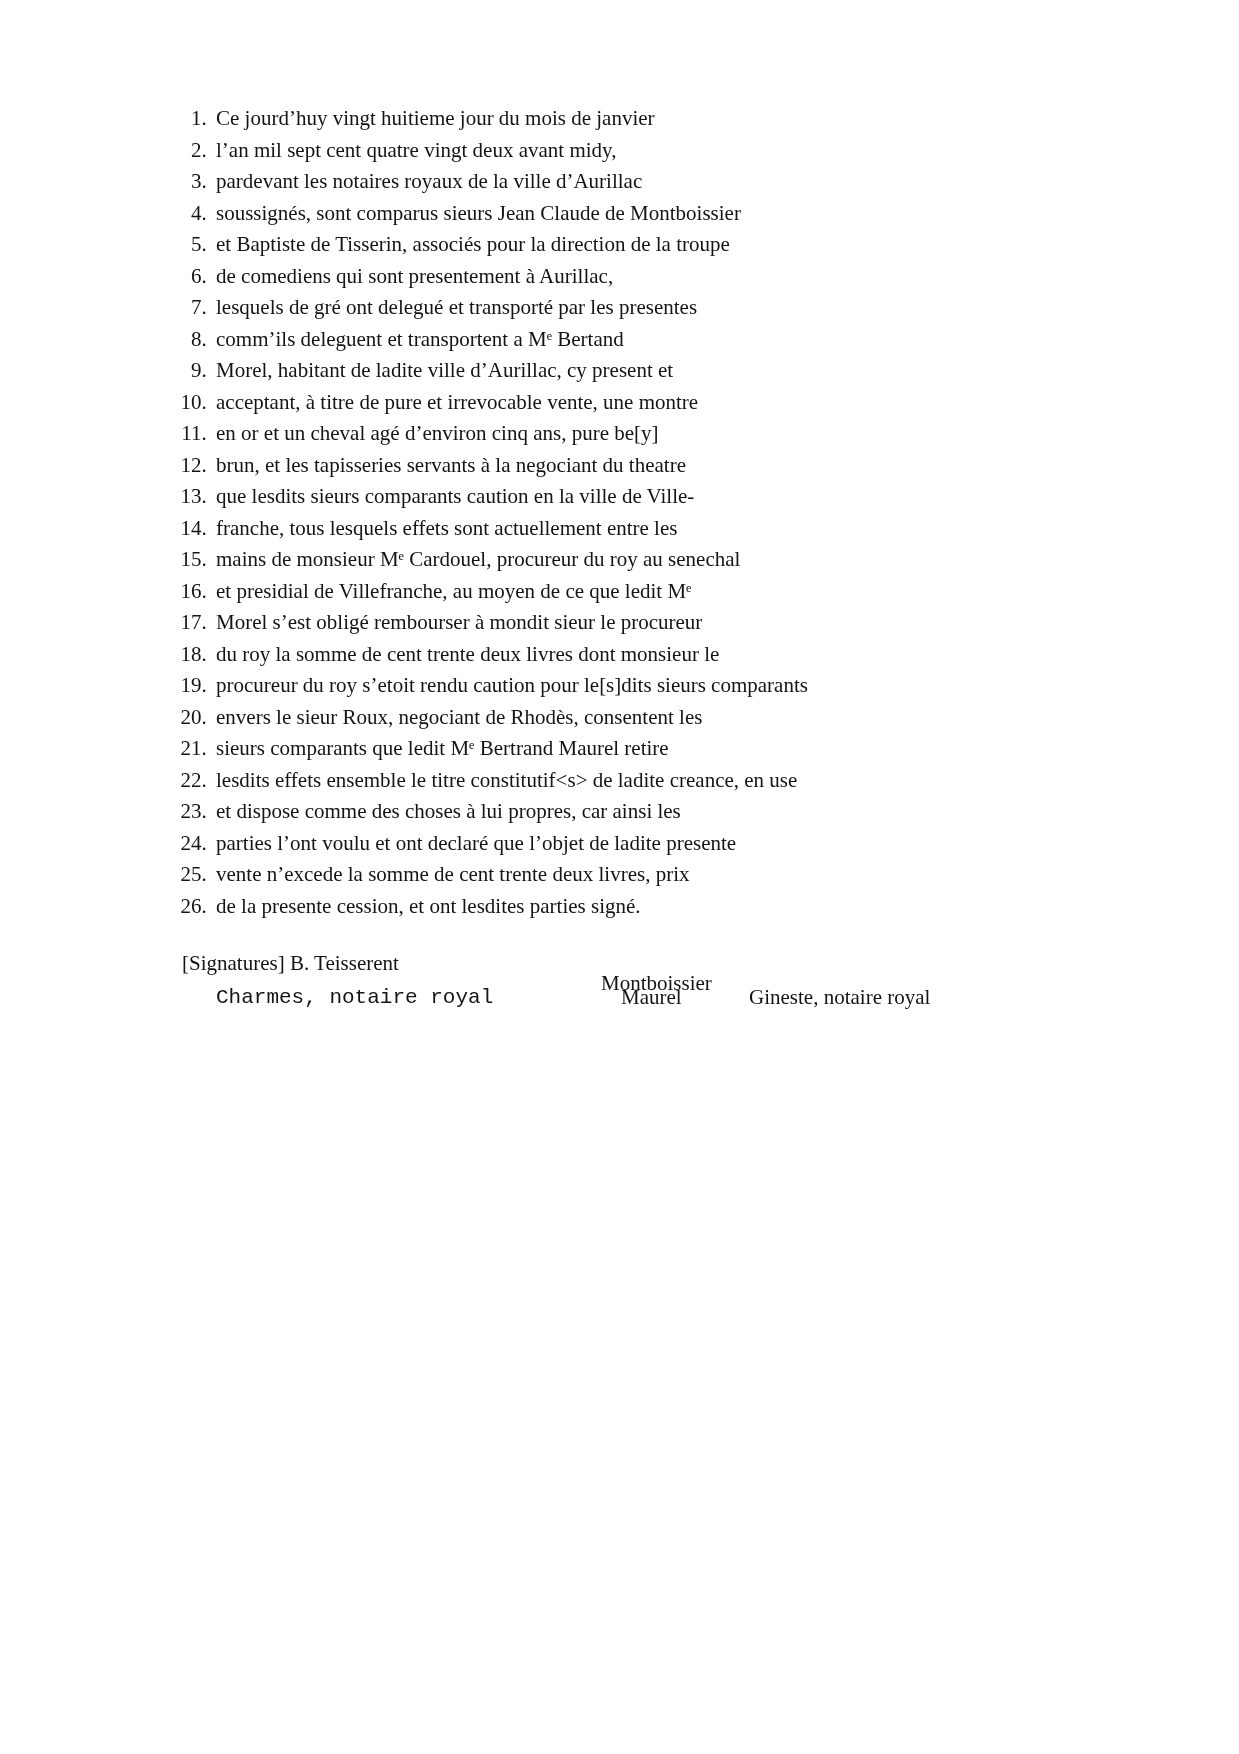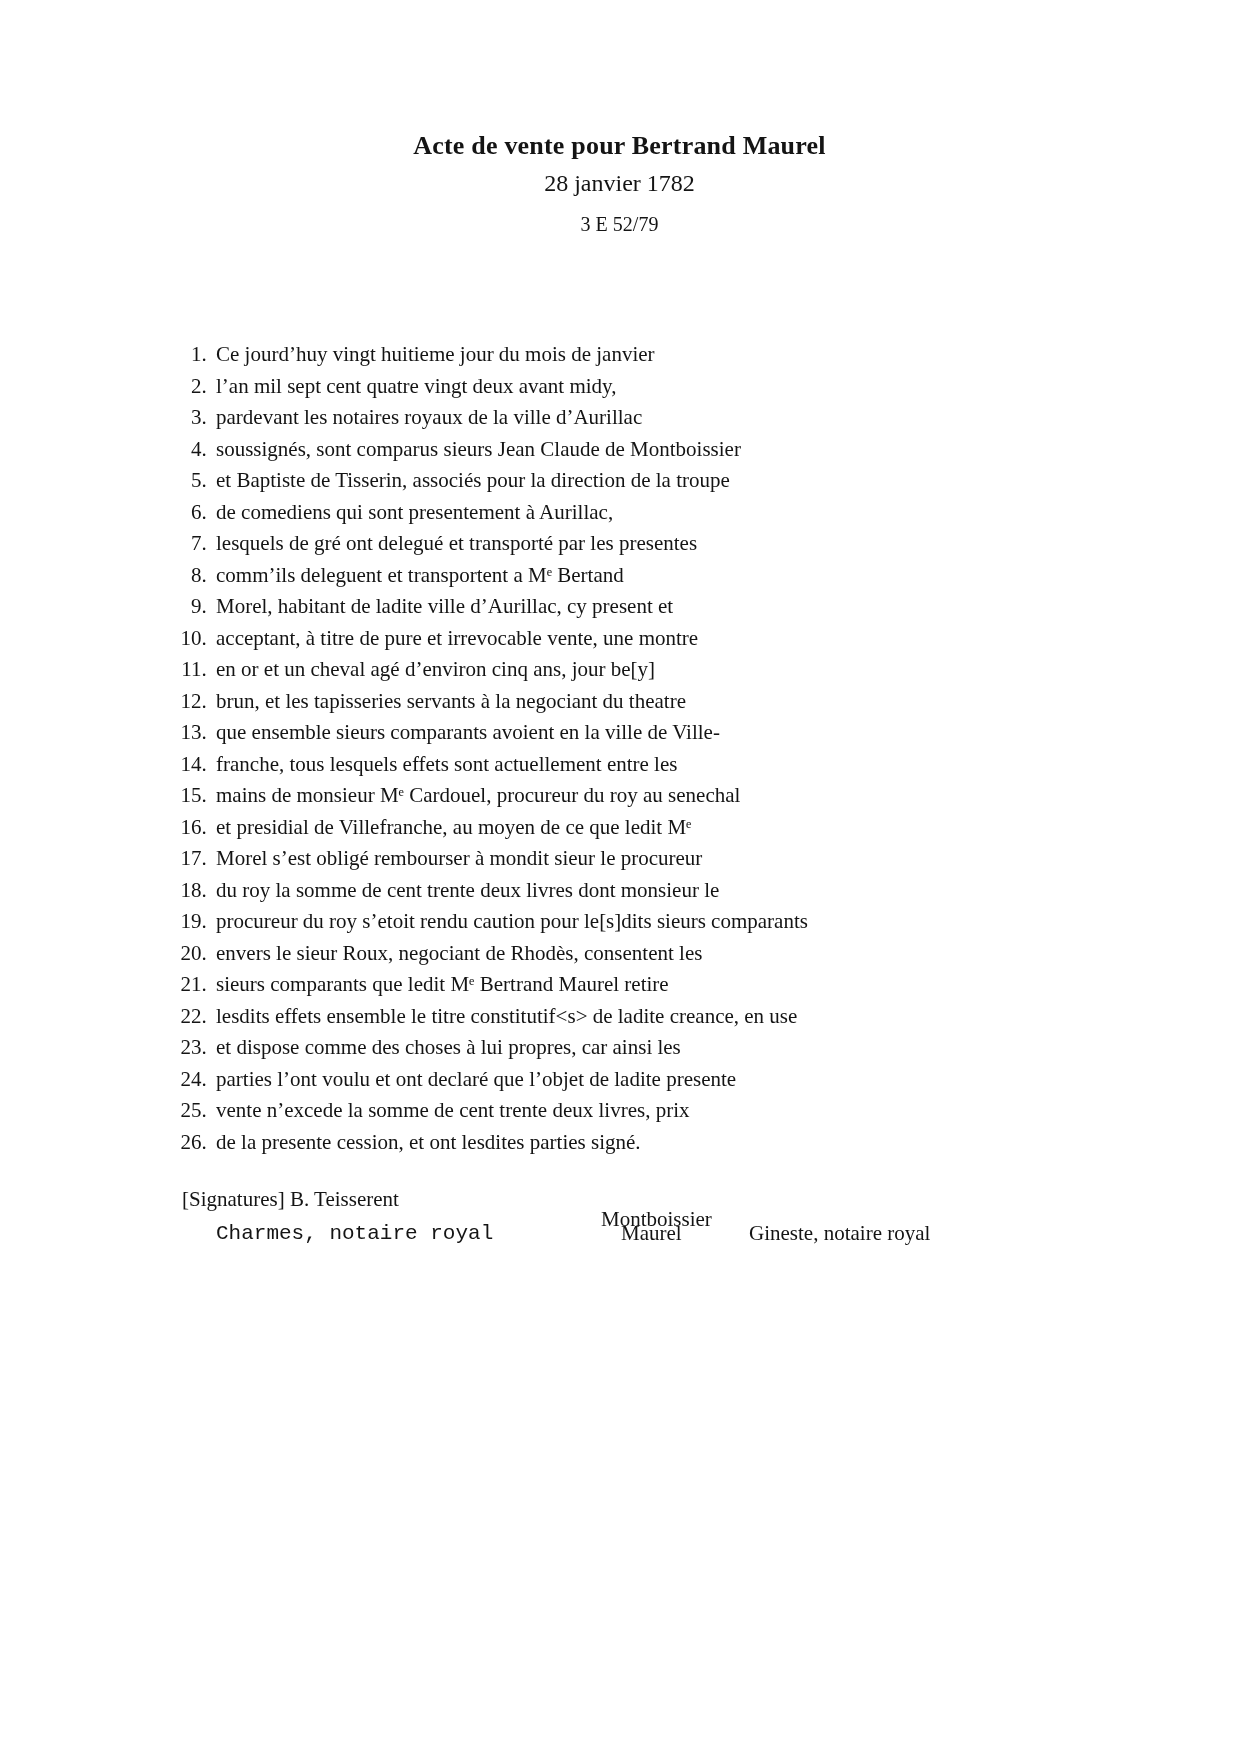--- a/index.html
+++ b/index.html
@@ -63,40 +63,35 @@
   .sig-r1-center { left: 601px; margin-top: 20px; }
   .sig-r2-left   { left: 216px; font-family: Liberation Mono, monospace; }
   .sig-r2-center { left: 621px; }
   .sig-r2-right  { left: 749px; }
 </style>
 </head>
 <body>
 
 <div class="page">
 
-  <header class="doc-header">
-    <h1 class="doc-title">Acte de vente pour Bertrand Maurel</h1>
-    <div class="doc-date">28 janvier 1782</div>
-    <div class="doc-ref">3 E 52/79</div>
-  </header>
 
   <ol class="transcription">
     <li>Ce jourd’huy vingt huitieme jour du mois de janvier</li>
     <li>l’an mil sept cent quatre vingt deux avant midy,</li>
     <li>pardevant les notaires royaux de la ville d’Aurillac</li>
     <li>soussignés, sont comparus sieurs Jean Claude de Montboissier</li>
     <li>et Baptiste de Tisserin, associés pour la direction de la troupe</li>
     <li>de comediens qui sont presentement à Aurillac,</li>
     <li>lesquels de gré ont delegué et transporté par les presentes</li>
     <li>comm’ils deleguent et transportent a Mᵉ Bertand</li>
     <li>Morel, habitant de ladite ville d’Aurillac, cy present et</li>
     <li>acceptant, à titre de pure et irrevocable vente, une montre</li>
-    <li>en or et un cheval agé d’environ cinq ans, jour be[y]</li>
+    <li>en or et un cheval agé d’environ cinq ans, pure be[y]</li>
     <li>brun, et les tapisseries servants à la negociant du theatre</li>
-    <li>que ensemble sieurs comparants avoient en la ville de Ville-</li>
+    <li>que lesdits sieurs comparants caution en la ville de Ville-</li>
     <li>franche, tous lesquels effets sont actuellement entre les</li>
     <li>mains de monsieur Mᵉ Cardouel, procureur du roy au senechal</li>
     <li>et presidial de Villefranche, au moyen de ce que ledit Mᵉ</li>
     <li>Morel s’est obligé rembourser à mondit sieur le procureur</li>
     <li>du roy la somme de cent trente deux livres dont monsieur le</li>
     <li>procureur du roy s’etoit rendu caution pour le[s]dits sieurs comparants</li>
     <li>envers le sieur Roux, negociant de Rhodès, consentent les</li>
     <li>sieurs comparants que ledit Mᵉ Bertrand Maurel retire</li>
     <li>lesdits effets ensemble le titre constitutif&lt;s&gt; de ladite creance, en use</li>
     <li>et dispose comme des choses à lui propres, car ainsi les</li>

